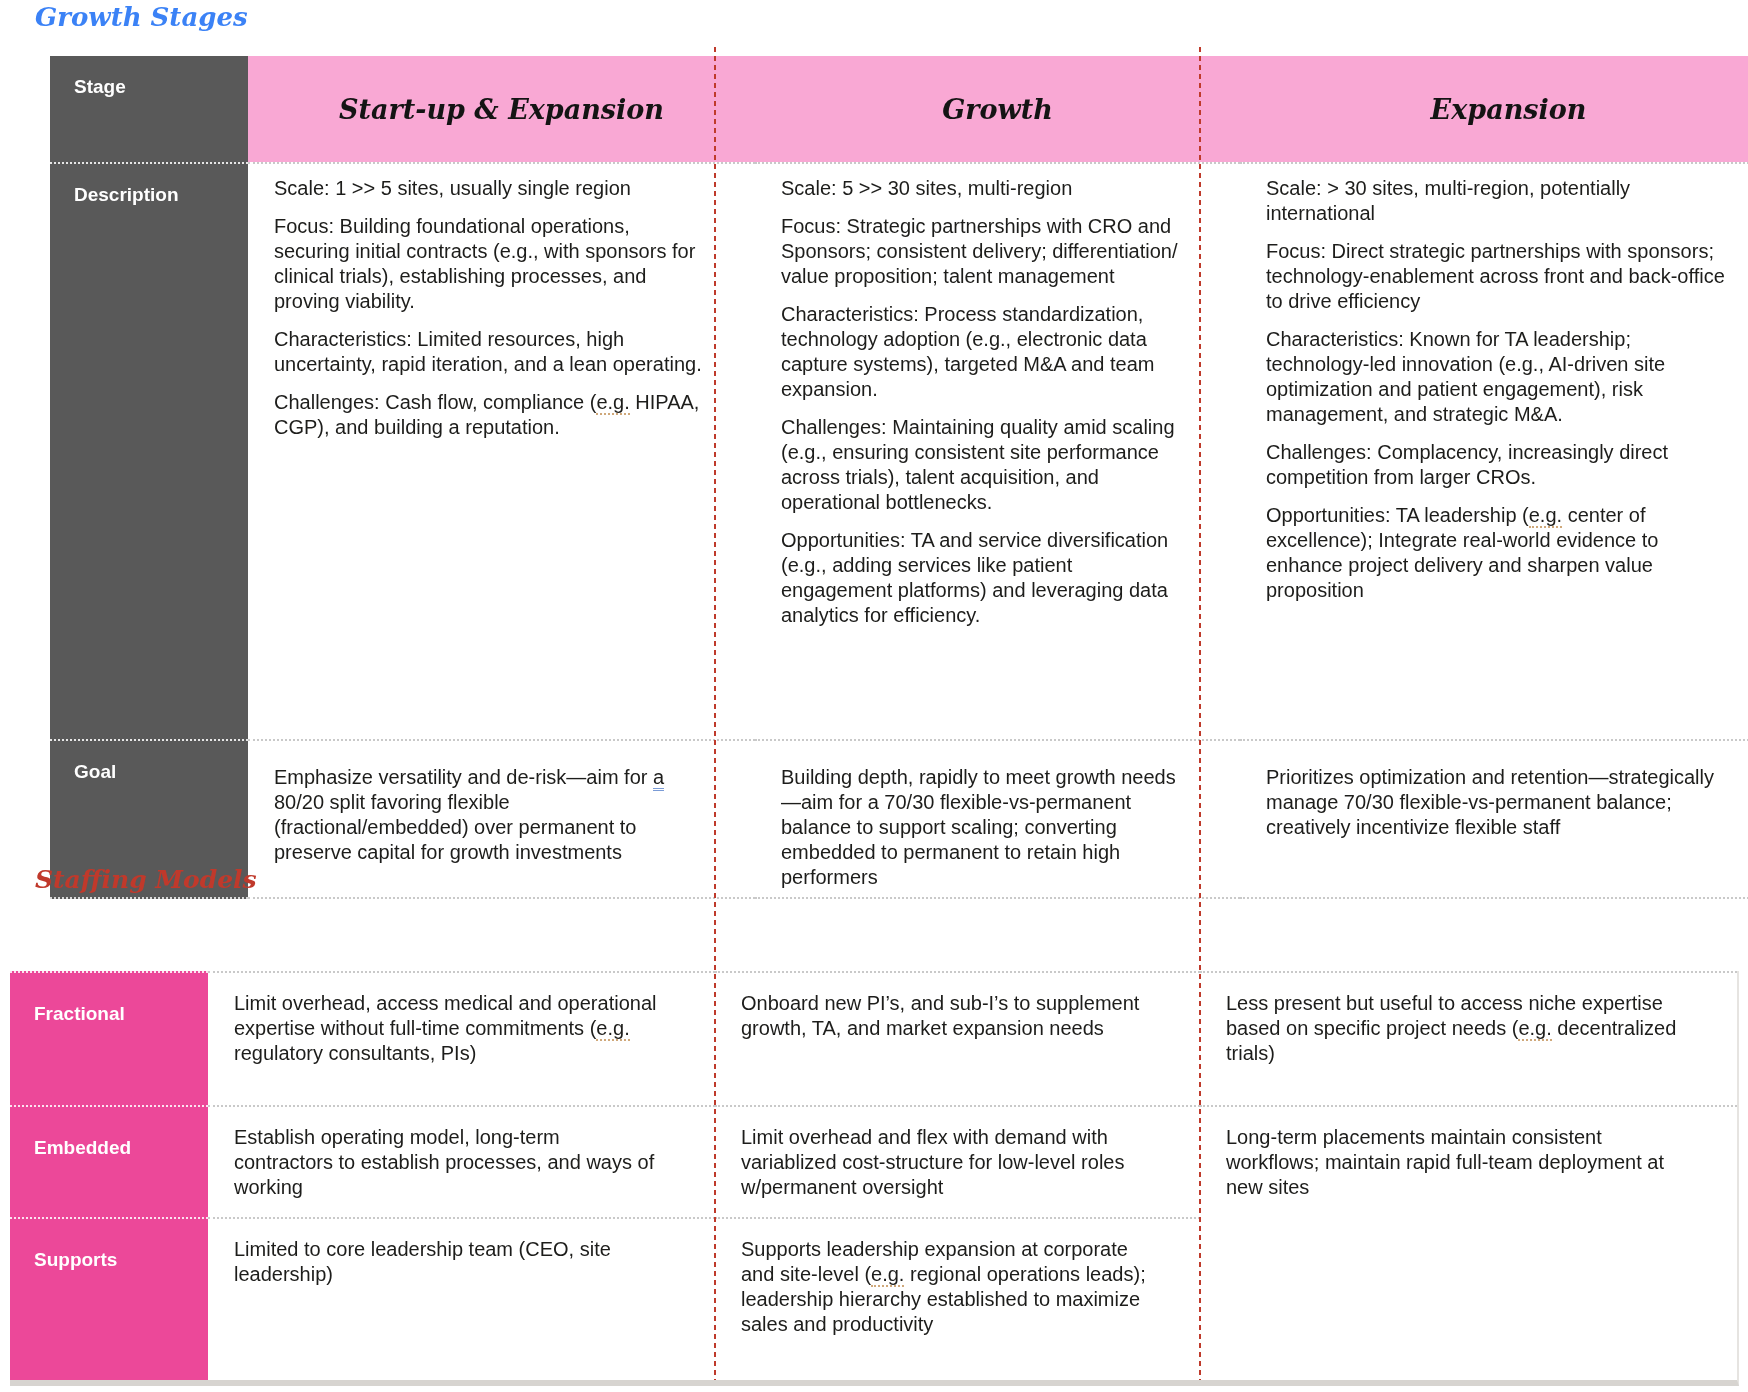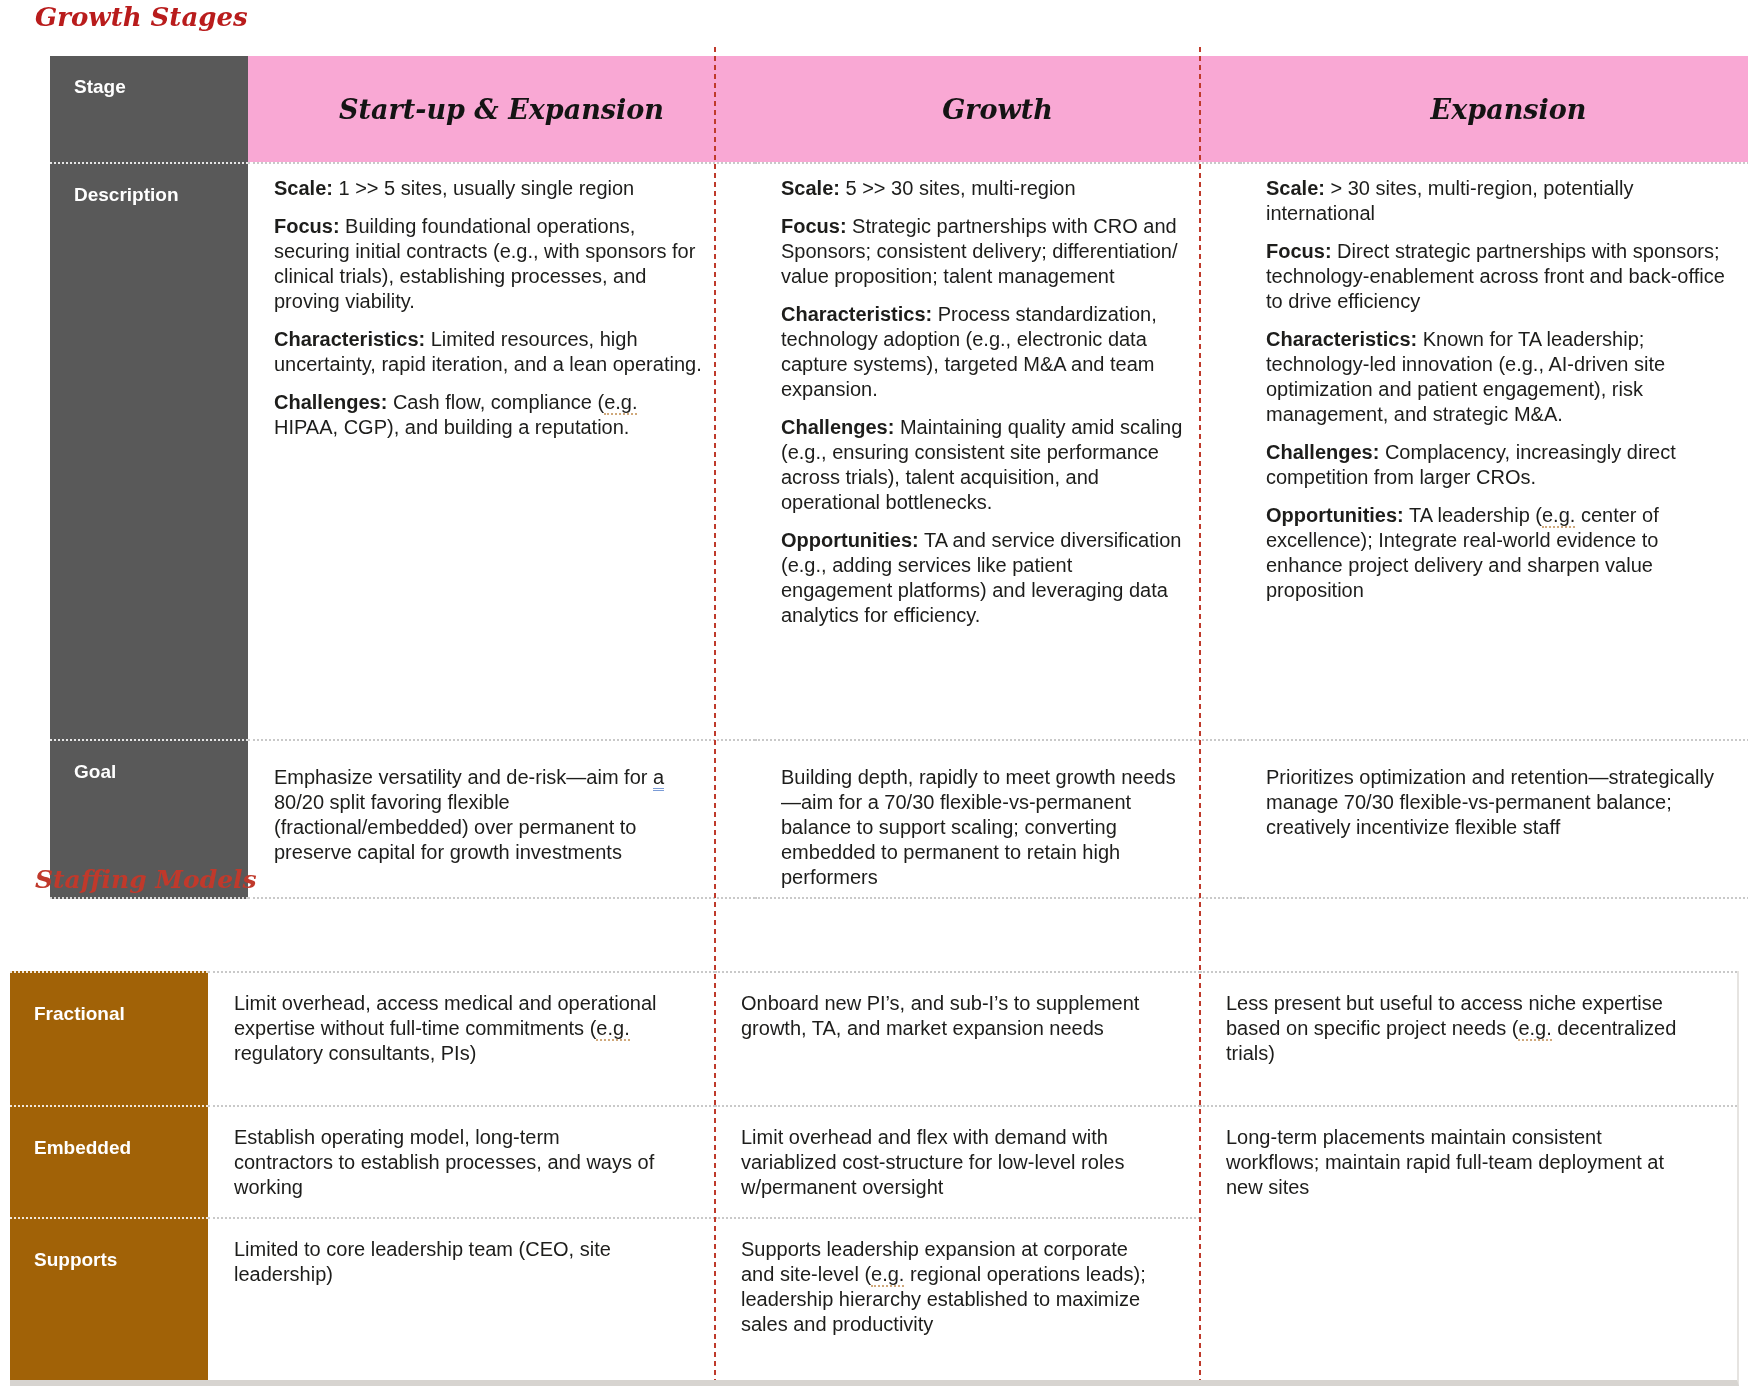--- a/index.html
+++ b/index.html
@@ -14,21 +14,21 @@
   }
   .doc-title {
     position: absolute;
     left: 35px;
     top: 2px;
     margin: 0;
     font-family: "DejaVu Serif", serif;
     font-style: italic;
     font-weight: bold;
     font-size: 26px;
-    color: #b91c1c;
+    color: #3b82f6;
   }
   .staffing-title {
     position: absolute;
     left: 35px;
     top: 865px;
     margin: 0;
     font-family: "DejaVu Serif", serif;
     font-style: italic;
     font-weight: bold;
     font-size: 25px;
@@ -53,21 +53,21 @@
   }
   .lab {
     background: #595959;
     color: #ffffff;
     font-weight: bold;
     font-size: 19px;
     padding: 20px 12px 0 24px;
     box-sizing: border-box;
   }
   .staffing-grid .lab {
-    background: #a16207;
+    background: #ec4899;
     padding-top: 30px;
   }
   .colhead {
     background: #f9a8d4;
     display: flex;
     align-items: center;
     justify-content: center;
     font-family: "DejaVu Serif", serif;
     font-style: italic;
     font-weight: bold;
@@ -78,21 +78,21 @@
   .cell {
     background: #ffffff;
     font-size: 20px;
     line-height: 25px;
     padding: 12px 52px 0 26px;
     box-sizing: border-box;
   }
   .cell.goal { padding-top: 24px; }
   .staffing-grid .cell { padding-top: 18px; }
   .cell p { margin: 0 0 13px 0; }
-  .seg-b { font-weight: bold; margin-top: 20px; }
+  .seg-b { font-weight: normal; margin-top: 20px; }
   .seg-eg { border-bottom: 2px dotted #cfa87a; }
   .seg-gr { border-bottom: 3px double #7a9bd6; }
   
   .bt.cell { border-top: 2px dotted #c9c9c9; }
   .bt.lab  { border-top: 2px dotted rgba(255,255,255,0.85); }
   .bb.cell { border-bottom: 2px dotted #c9c9c9; }
   .bb.lab  { border-bottom: 2px dotted #d9d9d9; }
   
   .vline {
     position: absolute;

